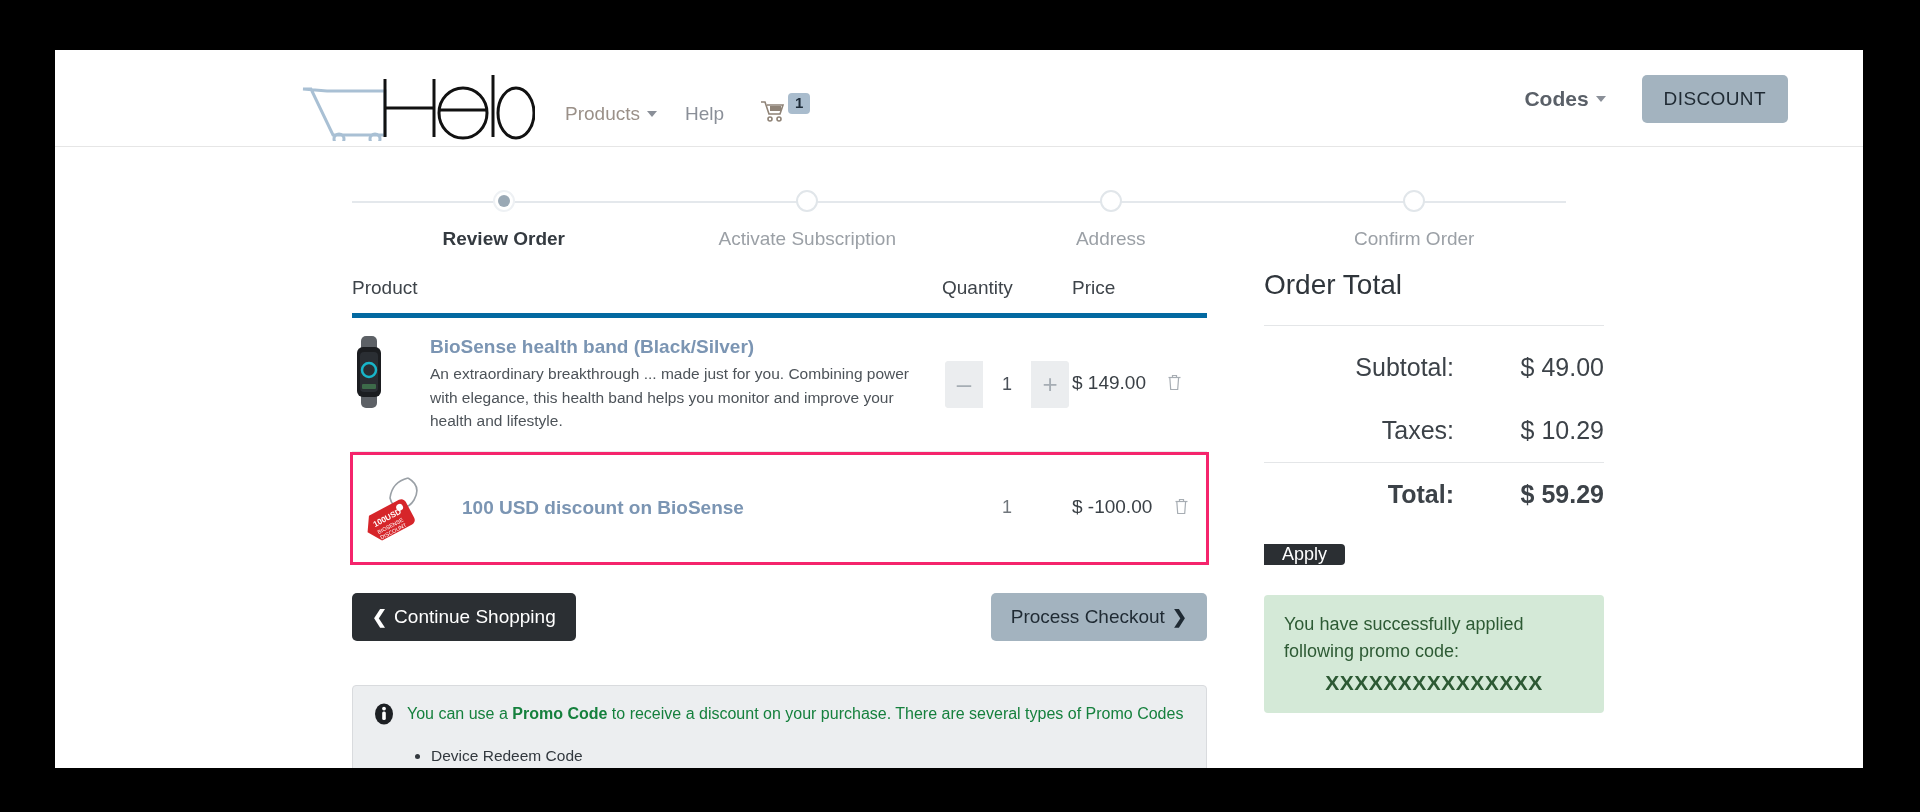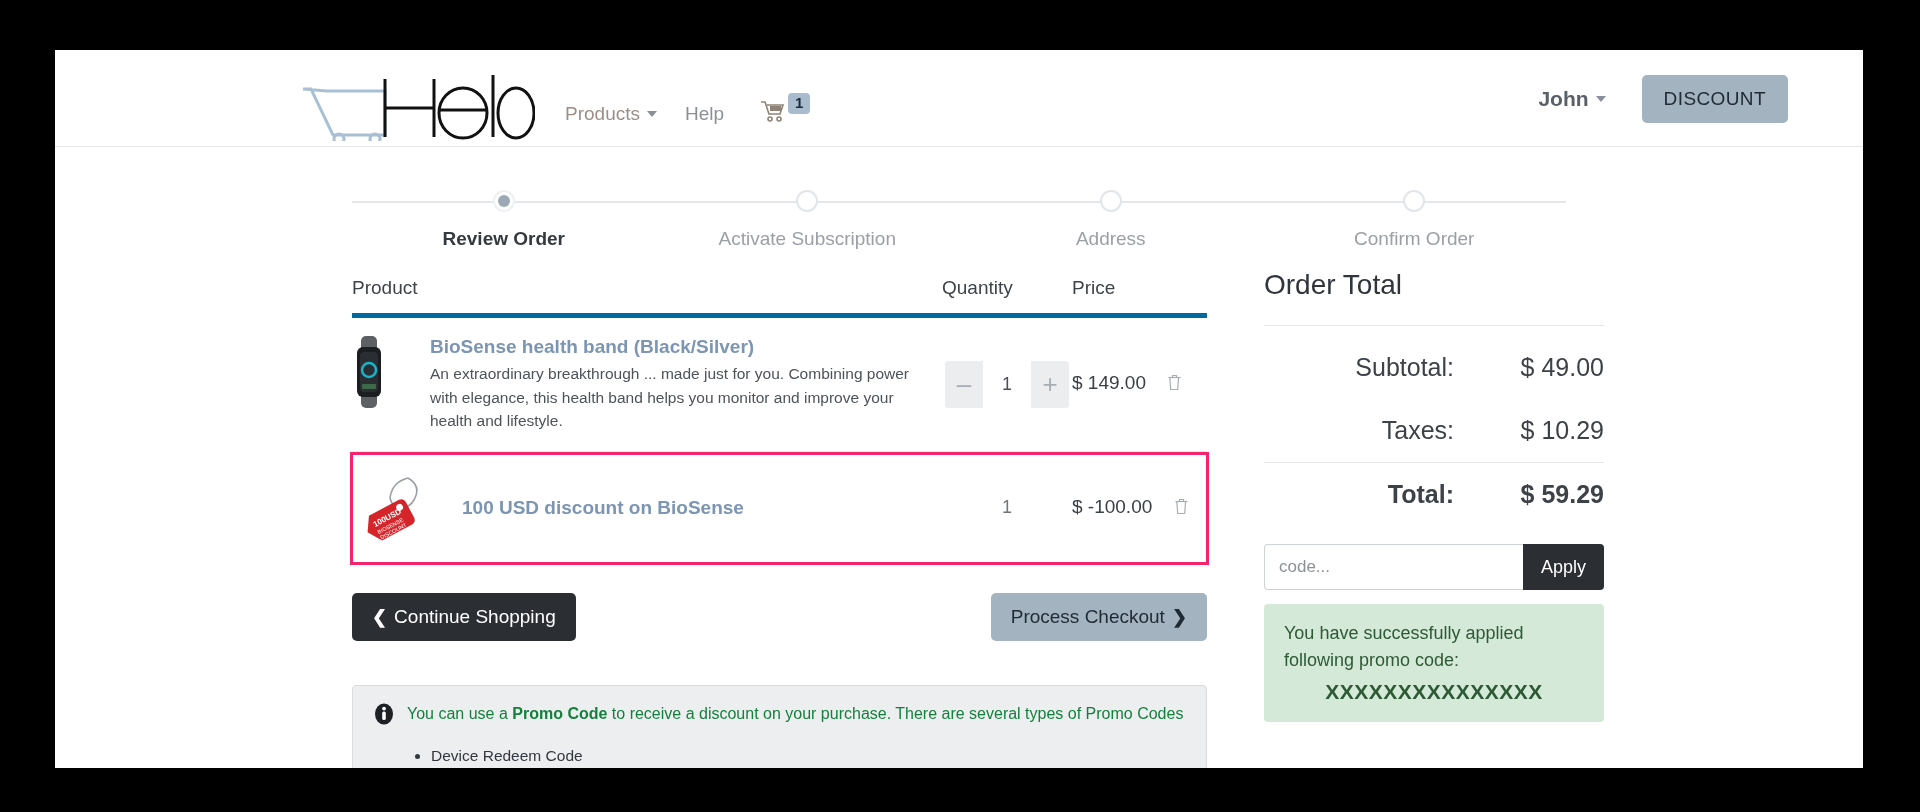--- a/index.html
+++ b/index.html
@@ -182,21 +182,21 @@
     font-family: "Liberation Sans", sans-serif; outline: none;
     background: #fff;
   }
   .promo-input::placeholder { color: #8b9198; }
   .apply-btn {
     background: #2b2f33; color: #fff; border: none; border-radius: 0 4px 4px 0;
     font-size: 18px; padding: 0 18px; cursor: pointer;
     font-family: "Liberation Sans", sans-serif;
   }
   .promo-success {
-    margin-top: 14px; background: #d4e9d7; border-radius: 4px;
+    margin-top: 30px; background: #d4e9d7; border-radius: 4px;
     padding: 16px 20px 18px 20px; color: #2d5a34;
   }
   .promo-success .line { font-size: 18px; line-height: 1.5; }
   .promo-code-val {
     font-size: 21px; font-weight: bold; letter-spacing: .5px;
     text-align: center; margin-top: 6px;
   }
 </style>
 </head>
 <body>
@@ -241,21 +241,21 @@
               </g>
               <rect x="10" y="6" width="11" height="5" fill="#8f8377"></rect>
             </svg>
           </span>
           <span class="cart-badge">1</span>
         </a>
       </div>
     </div>
     <div class="nav-right">
       <span class="user-name">
-        <span>John</span>
+        <span>Codes</span>
         <span class="caret-down"></span>
       </span>
       <button class="website-btn">DISCOUNT</button>
     </div>
   </div>
 
   <div class="stepper">
     <div class="stepper-line"></div>
     <div class="steps">
       <div class="step active">
@@ -415,21 +415,20 @@
         <div class="total-row">
           <span class="lbl">Taxes:</span>
           <span class="val">$ 10.29</span>
         </div>
         <div class="total-row grand">
           <span class="lbl">Total:</span>
           <span class="val">$ 59.29</span>
         </div>
       </div>
       <div class="promo-row">
-        <input class="promo-input" type="text" placeholder="code..." style="">
         <button class="apply-btn">Apply</button>
       </div>
       <div class="promo-success">
         <div class="line">You have successfully applied</div>
         <div class="line">following promo code:</div>
         <div class="promo-code-val">XXXXXXXXXXXXXXX</div>
       </div>
     </div>
 
   </div>

